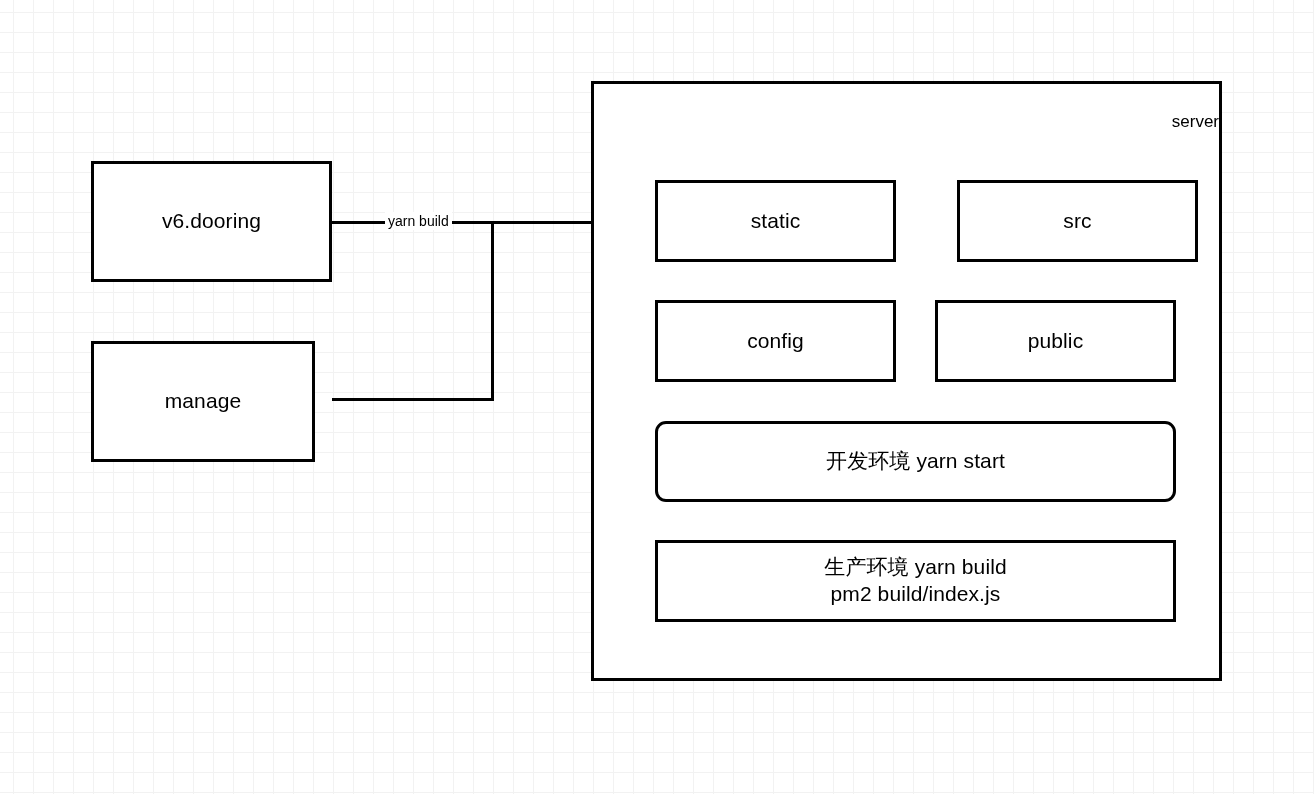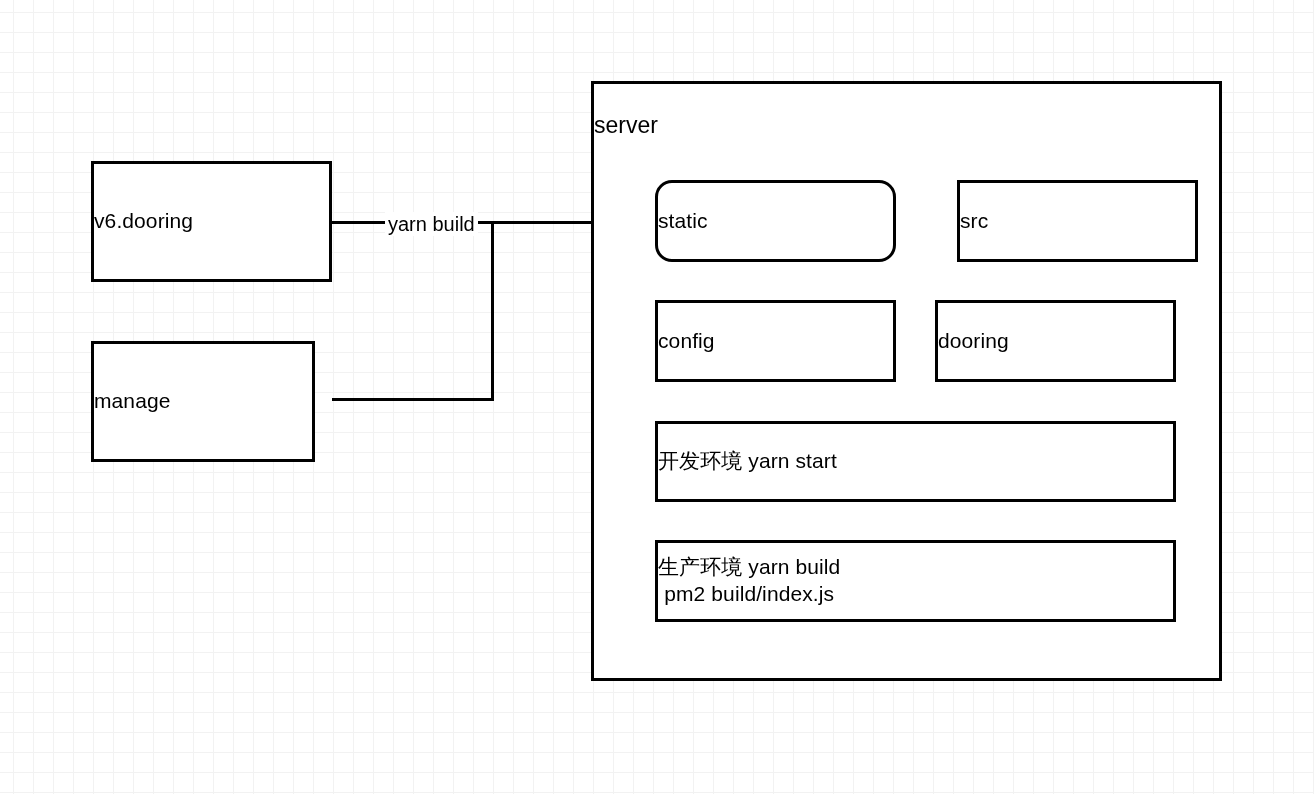--- a/index.html
+++ b/index.html
@@ -26,61 +26,62 @@
   }
 
   
   .node {
     position: absolute;
     box-sizing: border-box;
     border: 3px solid #000000;
     background: #ffffff;
     display: flex;
     align-items: center;
+    justify-content: center;
     text-align: center;
     color: #000000;
     font-size: 21px;
     line-height: 1.28;
     letter-spacing: 0.1px;
     white-space: pre-line;
   }
 
   
   .group {
     position: absolute;
     box-sizing: border-box;
     border: 3px solid #000000;
     background: #ffffff;
   }
   .group-title {
     position: absolute;
     left: 0;
     right: 0;
     top: 28px;
-    text-align: left;
-    font-size: 23px;
+    text-align: right;
+    font-size: 17px;
     color: #000000;
   }
 
   
   .edge-h {
     position: absolute;
     height: 3px;
     background: #000000;
   }
   .edge-v {
     position: absolute;
     width: 3px;
     background: #000000;
   }
   .edge-label {
     position: absolute;
     background: #ffffff;
     color: #000000;
-    font-size: 20px;
+    font-size: 14px;
     line-height: 1;
     padding: 2px 3px;
     white-space: nowrap;
   }
   .arrowhead {
     position: absolute;
     width: 0;
     height: 0;
   }
   .arrowhead svg { display: block; }
@@ -109,37 +110,37 @@
   <div class="arrowhead" style="left:628px; top:211px;">
     <svg width="28" height="24" viewBox="0 0 28 24">
       <path d="M 0 2 L 26 11.5 L 0 21 L 6 11.5 Z" fill="#000000"></path>
     </svg>
   </div>
 
   <div class="group" style="left:591px; top:81px; width:631px; height:600px;">
     <div class="group-title">server</div>
   </div>
 
-  <div class="node" style="left:655px; top:180px; width:241px; height:82px;border-radius:17px;">
+  <div class="node" style="left:655px; top:180px; width:241px; height:82px;">
     <span>static</span>
   </div>
 
   <div class="node" style="left:935px; top:180px; width:241px; height:82px;margin-left:22px;">
     <span>src</span>
   </div>
 
   <div class="node" style="left:655px; top:300px; width:241px; height:82px;">
     <span>config</span>
   </div>
 
   <div class="node" style="left:935px; top:300px; width:241px; height:82px;">
-    <span>dooring</span>
+    <span>public</span>
   </div>
 
-  <div class="node" style="left:655px; top:421px; width:521px; height:81px;">
+  <div class="node" style="left:655px; top:421px; width:521px; height:81px;border-radius:11px;">
     <span>开发环境 yarn start</span>
   </div>
 
   <div class="node" style="left:655px; top:540px; width:521px; height:82px;">
     <span>生产环境 yarn build
 pm2 build/index.js</span>
   </div>
 
 </div>
 

